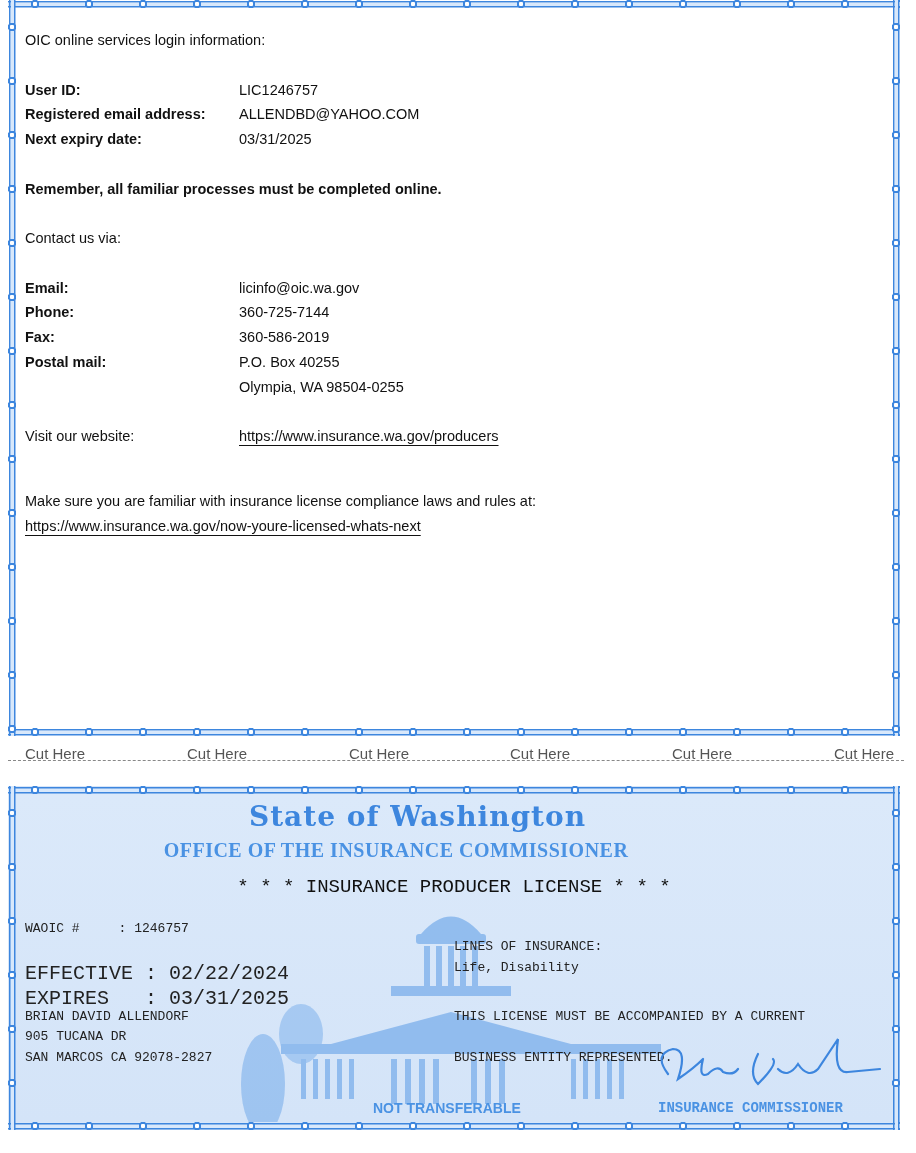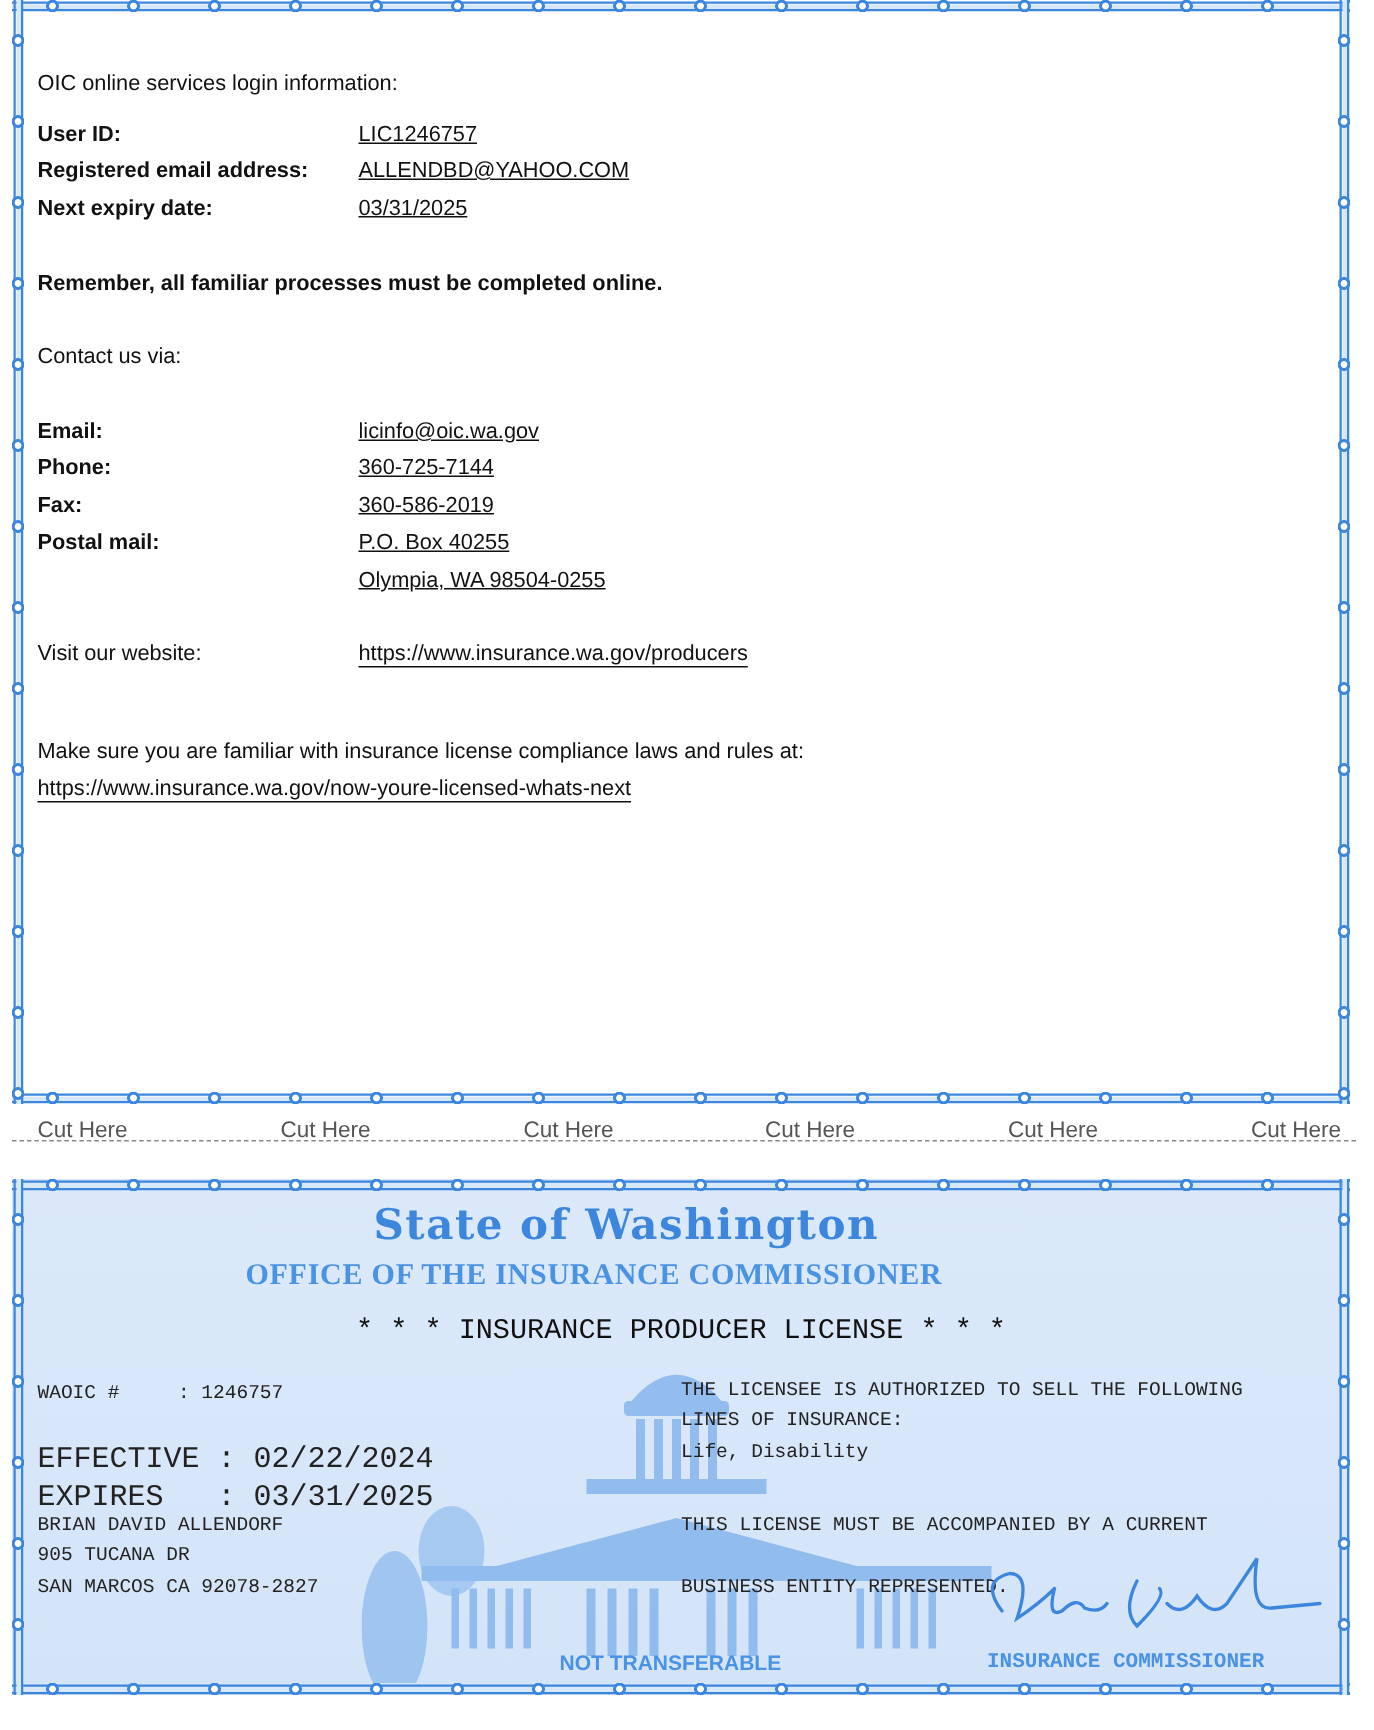--- a/index.html
+++ b/index.html
@@ -22,21 +22,21 @@
       linear-gradient(#3d86de,#3d86de) 1px 0/1.5px 100% no-repeat,
       linear-gradient(#3d86de,#3d86de) 5.5px 0/1.5px 100% no-repeat,
       linear-gradient(#d8e8fb,#d8e8fb) 2.5px 0/3px 100% no-repeat;
   }
 
   
   #letter { left:8px; top:0; width:892px; height:736px; }
   .letter-body { position:absolute; left:25px; top:0; width:860px; font-size:14.5px; color:#111; }
   .row { position:absolute; left:0; white-space:nowrap; }
   .lbl { position:absolute; left:0; }
-  .val { position:absolute; left:214px;text-decoration:underline; }
+  .val { position:absolute; left:214px; }
   .b { font-weight:bold; }
   .link { text-decoration:underline; text-underline-offset:4px; color:#111; cursor:pointer; }
 
   
   .cutline { position:absolute; left:8px; top:760px; width:896px; border-top:1.5px dashed #888; }
   .cut { position:absolute; top:745px; font-size:15px; color:#555; }
 
   
   #cert { left:8px; top:786px; width:892px; height:344px; background:#d7e6f9; }
   .cert-bg { position:absolute; left:8px; top:8px; right:8px; bottom:8px; background:linear-gradient(180deg,#dbe9fa 0%,#d4e4f8 100%); overflow:hidden; }
@@ -54,21 +54,21 @@
 <body>
 
 <div class="frame" id="letter">
   <div class="chain-h" style="left:0;top:0;width:892px;"></div>
   <div class="chain-h" style="left:0;top:728px;width:892px;"></div>
   <div class="chain-v" style="left:0;top:0;height:736px;"></div>
   <div class="chain-v" style="left:884px;top:0;height:736px;"></div>
 </div>
 
 <div class="letter-body">
-  <div class="row" style="top:32px;margin-top:16px;">OIC online services login information:</div>
+  <div class="row" style="top:32px;">OIC online services login information:</div>
 
   <div class="row" style="top:82px;">
     <span class="lbl b">User ID:</span>
     <span class="val">LIC1246757</span>
   </div>
   <div class="row" style="top:106px;">
     <span class="lbl b">Registered email address:</span>
     <span class="val">ALLENDBD@YAHOO.COM</span>
   </div>
   <div class="row" style="top:131px;">
@@ -170,21 +170,20 @@
   <div class="mono m16" style="left:17px;top:176px;">
     <span style="white-space:pre;">EFFECTIVE : </span><span>02/22/2024</span>
   </div>
   <div class="mono m16" style="left:17px;top:201px;">
     <span style="white-space:pre;">EXPIRES   : </span><span>03/31/2025</span>
   </div>
   <div class="mono m13" style="left:17px;top:223px;">BRIAN DAVID ALLENDORF</div>
   <div class="mono m13" style="left:17px;top:243px;">905 TUCANA DR</div>
   <div class="mono m13" style="left:17px;top:264px;">SAN MARCOS CA 92078-2827</div>
 
-  <div class="mono m13" style="left:446px;top:133px;">THE LICENSEE IS AUTHORIZED TO SELL THE FOLLOWING</div>
   <div class="mono m13" style="left:446px;top:153px;">LINES OF INSURANCE:</div>
   <div class="mono m13" style="left:446px;top:174px;">Life, Disability</div>
 
   <div class="mono m13" style="left:446px;top:223px;">THIS LICENSE MUST BE ACCOMPANIED BY A CURRENT</div>
   <div class="mono m13" style="left:446px;top:264px;">BUSINESS ENTITY REPRESENTED.</div>
 
   <svg class="sig" viewBox="0 0 240 70">
     <path d="M20 40 Q5 20 25 15 Q40 15 30 45 Q45 35 55 25 M55 25 Q50 45 60 40 Q70 30 75 38 Q85 42 90 35 M110 20 Q100 40 110 50 Q130 30 125 25 M130 35 Q140 45 150 30 Q160 45 170 35 Q180 20 190 5 Q185 40 200 38 L232 35" fill="none" stroke="#3d86de" stroke-width="2.2" stroke-linecap="round"></path>
   </svg>
 

